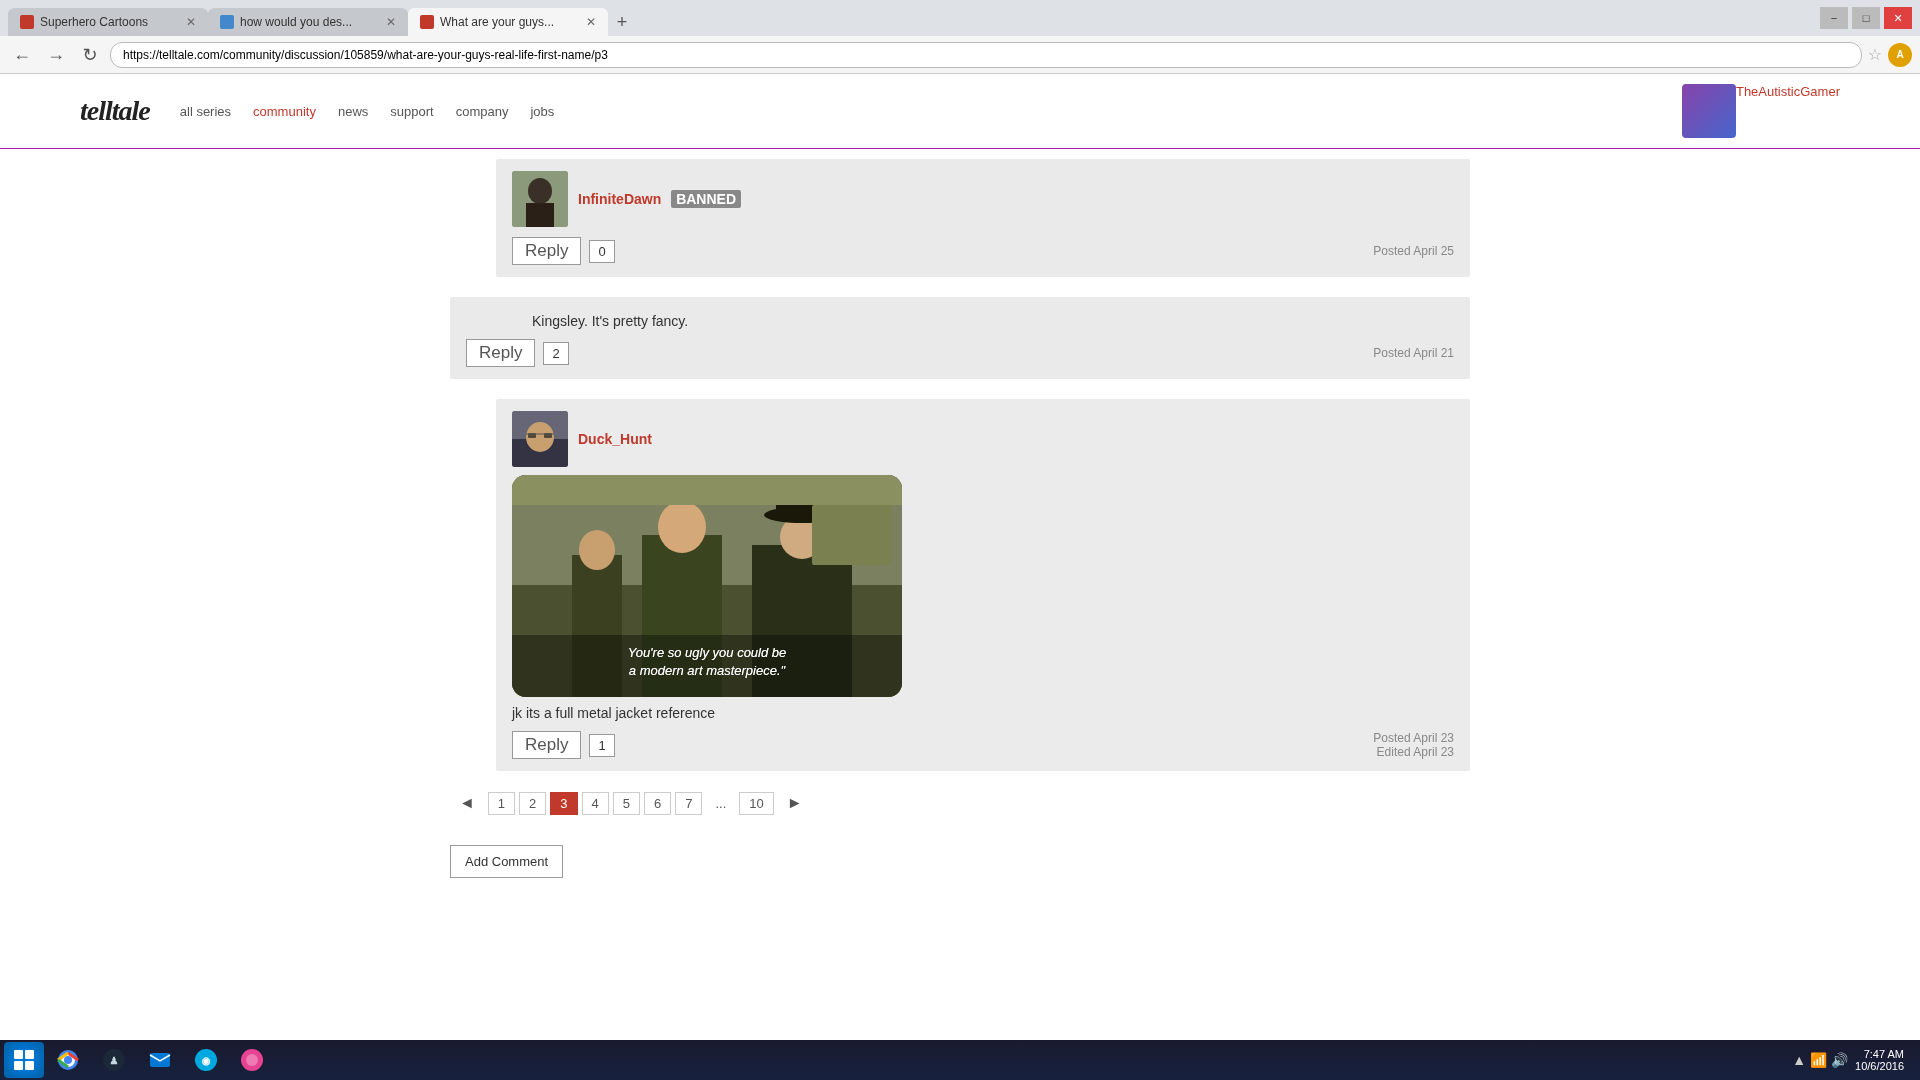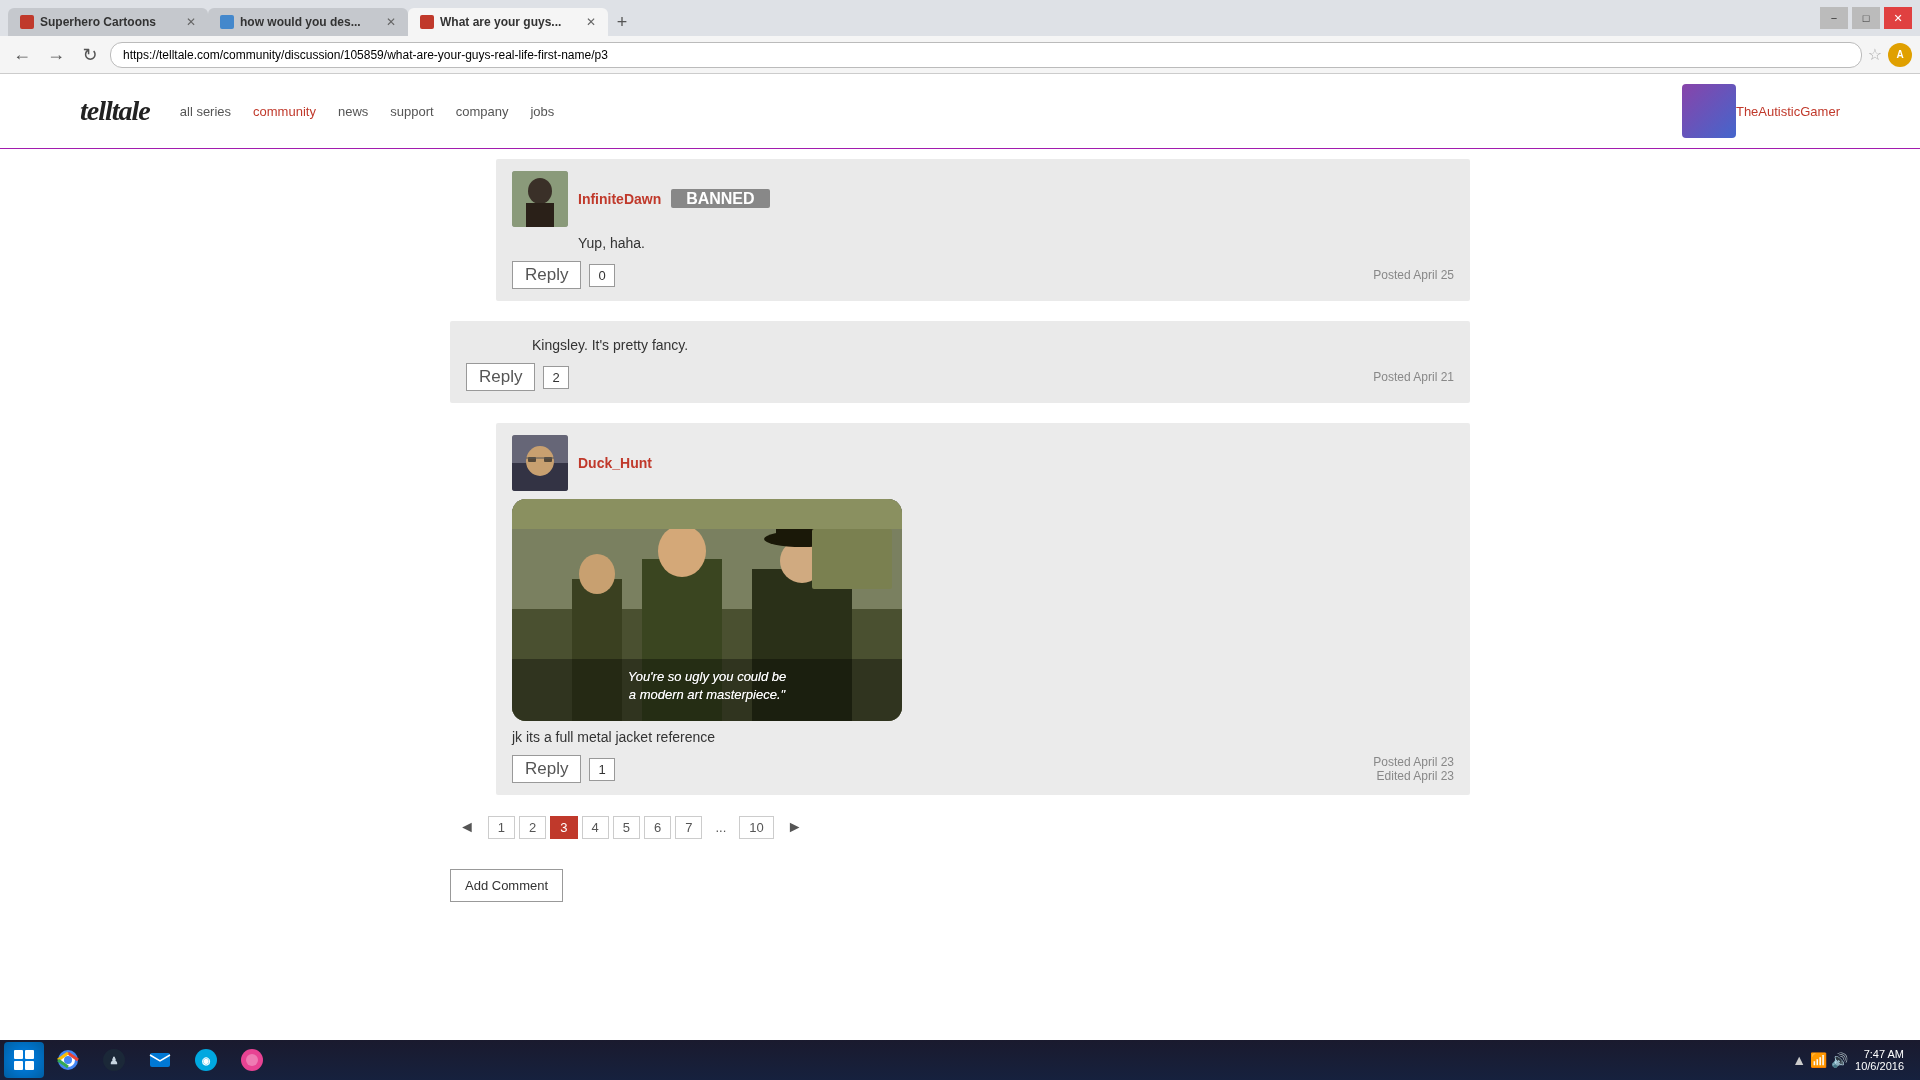--- a/index.html
+++ b/index.html
@@ -5,21 +5,21 @@
     * { margin: 0; padding: 0; box-sizing: border-box; }
     body { font-family: Arial, sans-serif; font-size: 14px; background: #fff; overflow-x: hidden; }
 
     
     .browser-chrome { background: #dee1e6; width: 1920px; }
     .browser-titlebar { background: #dee1e6; display: flex; align-items: center; height: 36px; padding: 0 8px; gap: 4px; }
     .browser-tabs { display: flex; align-items: flex-end; flex: 1; height: 36px; }
     .browser-tab { display: flex; align-items: center; background: #c5c8cd; border-radius: 6px 6px 0 0; padding: 0 12px; height: 28px; font-size: 12px; color: #333; gap: 6px; min-width: 200px; cursor: pointer; position: relative; }
     .browser-tab.active { background: #f5f5f5; }
     .browser-tab .tab-favicon { width: 14px; height: 14px; border-radius: 2px; flex-shrink: 0; }
-    .browser-tab .tab-title { flex: 1; overflow: hidden; white-space: nowrap; text-overflow: ellipsis; max-width: 160px; font-weight: bold; }
+    .browser-tab .tab-title { flex: 1; overflow: hidden; white-space: nowrap; text-overflow: ellipsis; max-width: 160px; }
     .browser-tab .tab-close { font-size: 12px; color: #666; cursor: pointer; margin-left: 4px; }
     .tab-new { width: 28px; height: 28px; display: flex; align-items: center; justify-content: center; font-size: 18px; color: #555; cursor: pointer; }
     .browser-window-controls { display: flex; gap: 4px; margin-left: 8px; }
     .win-btn { width: 28px; height: 22px; border: none; background: #bbb; color: #333; font-size: 11px; cursor: pointer; display: flex; align-items: center; justify-content: center; }
     .win-btn.close { background: #e04040; color: white; }
 
     .browser-toolbar { background: #f5f5f5; display: flex; align-items: center; height: 38px; padding: 0 8px; gap: 6px; border-bottom: 1px solid #ccc; }
     .nav-btn { background: none; border: none; font-size: 18px; color: #555; cursor: pointer; width: 28px; height: 28px; display: flex; align-items: center; justify-content: center; }
     .nav-btn:disabled { color: #bbb; }
     .url-bar { flex: 1; height: 26px; border: 1px solid #bbb; border-radius: 12px; padding: 0 12px; font-size: 12px; background: white; }
@@ -29,34 +29,34 @@
     
     .page { background: #fff; width: 1920px; min-height: 950px; }
 
     
     .site-nav { display: flex; align-items: center; padding: 10px 80px; border-bottom: 1px solid #a21caf; gap: 30px; }
     .site-logo { font-size: 28px; font-weight: bold; color: #222; font-family: Georgia, serif; letter-spacing: -1px; }
     .site-logo span { font-style: italic; }
     .nav-links { display: flex; gap: 22px; }
     .nav-link { text-decoration: none; color: #555; font-size: 13px; }
     .nav-link.active { color: #c0392b; }
-    .nav-right { margin-left: auto; display: flex; align-items: center; }
+    .nav-right { margin-left: auto; display: flex; align-items: flex-start; }
     .user-avatar-nav { width: 54px; height: 54px; background: linear-gradient(135deg, #8844aa, #4466cc); border-radius: 4px; }
     .username-nav { color: #c0392b; font-size: 13px; text-decoration: none; }
 
     
     .main-content { max-width: 1060px; margin: 0 auto; padding: 10px 20px 30px; }
 
     
     .comment-block { margin-bottom: 20px; }
     .comment-inner { background: #eaeaea; padding: 12px 16px 12px 16px; border-radius: 2px; position: relative; }
     .comment-header { display: flex; align-items: center; gap: 10px; margin-bottom: 8px; }
     .avatar { width: 56px; height: 56px; border-radius: 3px; flex-shrink: 0; overflow: hidden; background: #999; }
     .username { color: #c0392b; font-weight: bold; font-size: 14px; text-decoration: none; }
-    .badge { background: #888; color: white; font-size: 16px; padding: 1px 15px; border-radius: 2px; margin-left: 6px; font-weight: bold; }
+    .badge { background: #888; color: white; font-size: 14px; padding: 1px 5px; border-radius: 2px; margin-left: 6px; font-weight: bold; }
     .comment-text { color: #333; font-size: 14px; margin-top: 4px; margin-left: 66px; }
     .comment-footer { display: flex; align-items: center; gap: 8px; margin-top: 10px; }
     .reply-btn { background: white; border: 1px solid #999; color: #555; padding: 3px 12px; font-size: 17px; cursor: pointer; }
     .vote-count { border: 1px solid #999; padding: 3px 8px; font-size: 13px; background: white; color: #333; }
     .post-date { margin-left: auto; color: #888; font-size: 12px; }
 
     
     .duck-hunt-comment { margin-left: 46px; background: #ebebeb; padding: 12px 16px; border-radius: 2px; }
     .comment-image { margin: 8px 0; display: block; }
     .comment-image-inner { width: 390px; height: 222px; background: #444; position: relative; border-radius: 14px; overflow: hidden; display: flex; align-items: center; justify-content: center; }
@@ -161,21 +161,20 @@
                   <rect width="56" height="56" fill="#8a9a7a"></rect>
                   <ellipse cx="28" cy="20" rx="12" ry="13" fill="#3a3028"></ellipse>
                   <rect x="14" y="32" width="28" height="24" fill="#2a2018"></rect>
                 </svg>
               </div>
               <div>
                 <a class="username" href="#">InfiniteDawn</a>
                 <span class="badge">BANNED</span>
               </div>
             </div>
-            <div class="comment-text">Yup, haha.</div>
             <div class="comment-footer">
               <button class="reply-btn">Reply</button>
               <span class="vote-count">0</span>
               <span class="post-date">Posted April 25</span>
             </div>
           </div>
         </div>
       </div>
 
       

